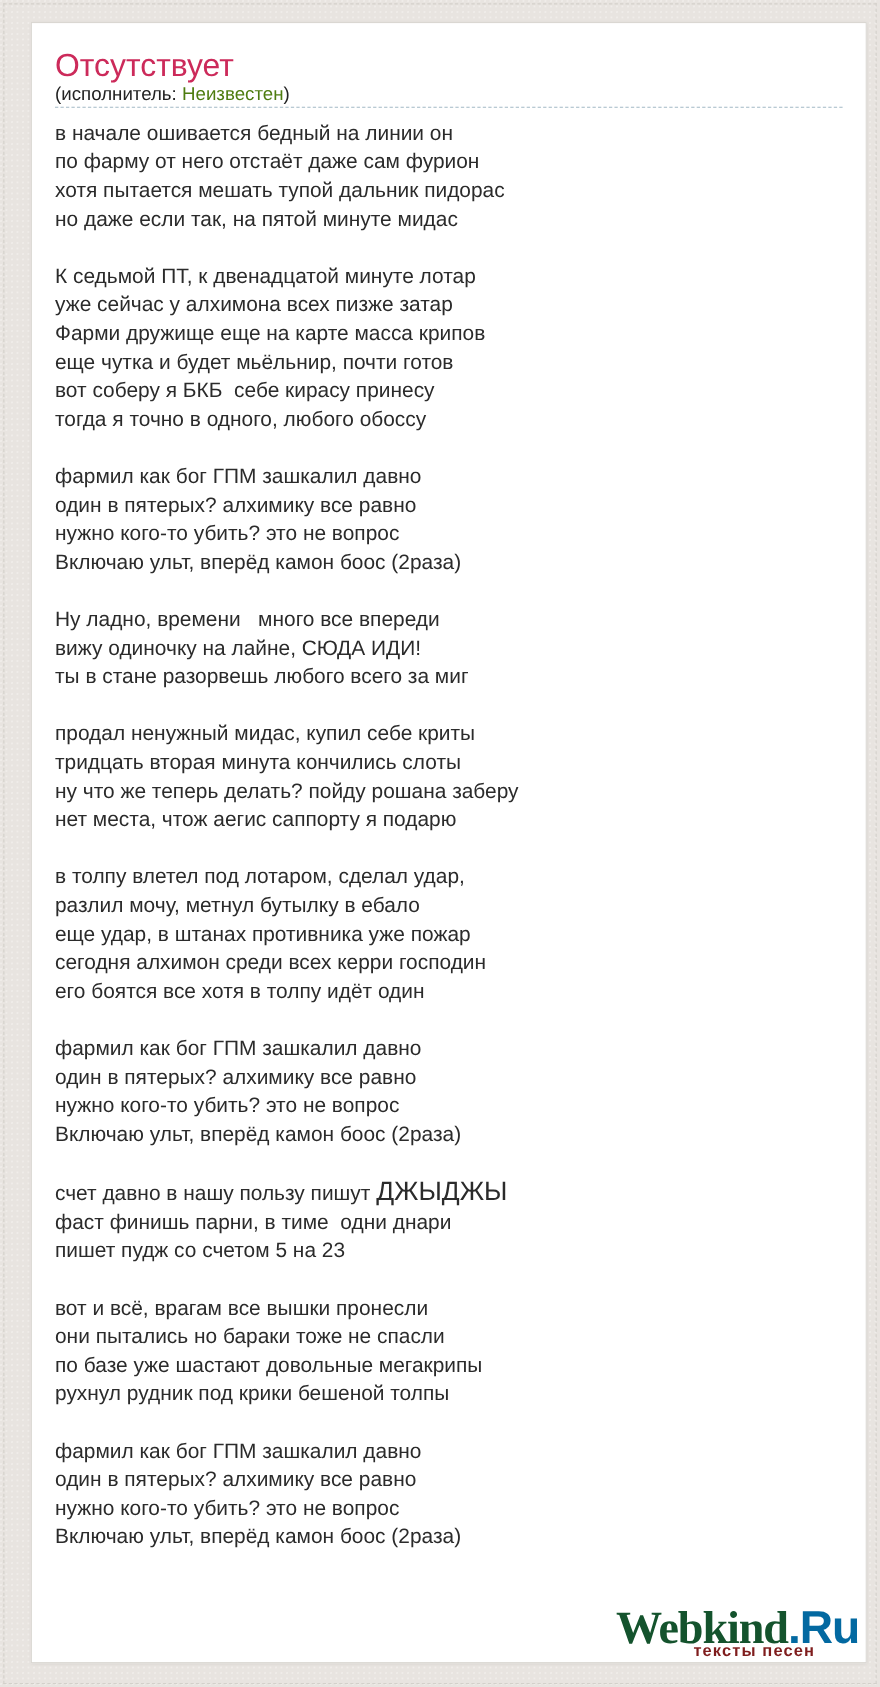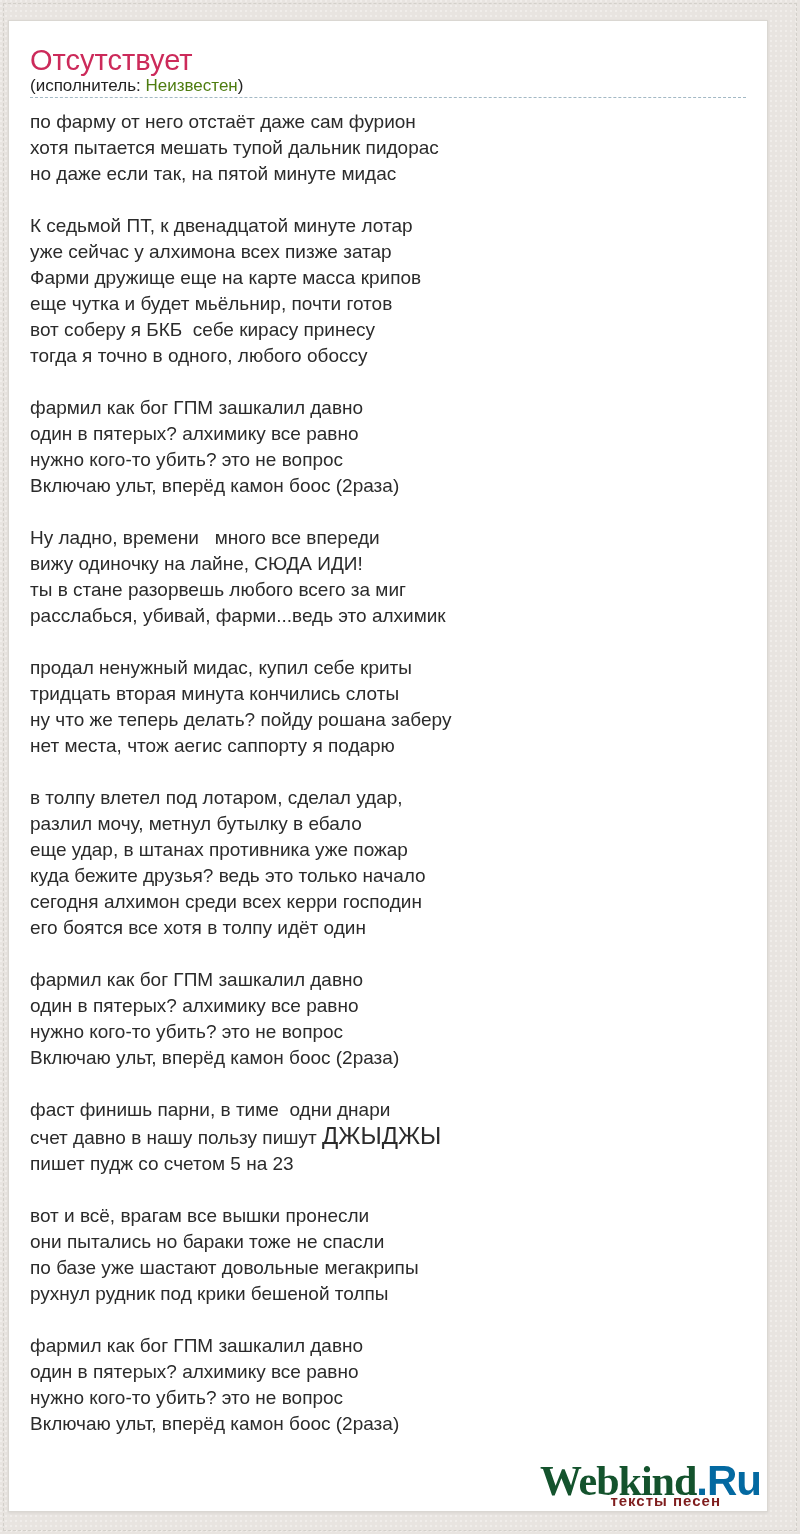--- a/index.html
+++ b/index.html
@@ -12,21 +12,21 @@
     background-size: 5px 5px;
     overflow: hidden;
   }
   .edge-stitch {
     position: absolute; inset: 3px;
     border: 1px dashed #d3d0ca;
     pointer-events: none;
   }
   .card {
     position: absolute;
-    left: 8px; top: 20px;
+    left: 28px; top: 20px;
     width: 760px; height: 1492px;
     background: #ffffff;
     border: 1px solid #dad7d2;
     box-shadow: 0 1px 3px rgba(0,0,0,0.07);
     padding: 23px 21px 0 21px;
   }
   .header { border-bottom: 1px dashed #a3b9c5; padding-bottom: 1px; }
   .song-title {
     font-size: 29px;
     line-height: 32px;
@@ -78,20 +78,21 @@
 
 <div class="card">
 
   <div class="header">
     <h1 class="song-title">Отсутствует</h1>
     <div class="artist-line"><span>(исполнитель: </span><a class="artist-link" href="#">Неизвестен</a><span>)</span></div>
   </div>
 
   <div class="lyrics">
       <div class="stanza">
+        <div class="line">в начале ошивается бедный на линии он</div>
         <div class="line">по фарму от него отстаёт даже сам фурион</div>
         <div class="line">хотя пытается мешать тупой дальник пидорас</div>
         <div class="line">но даже если так, на пятой минуте мидас</div>
       </div>
       <div class="stanza">
         <div class="line">К седьмой ПТ, к двенадцатой минуте лотар</div>
         <div class="line">уже сейчас у алхимона всех пизже затар</div>
         <div class="line">Фарми дружище еще на карте масса крипов</div>
         <div class="line">еще чутка и будет мьёльнир, почти готов</div>
         <div class="line">вот соберу я БКБ  себе кирасу принесу</div>
@@ -100,45 +101,43 @@
       <div class="stanza">
         <div class="line">фармил как бог ГПМ зашкалил давно</div>
         <div class="line">один в пятерых? алхимику все равно</div>
         <div class="line">нужно кого-то убить? это не вопрос</div>
         <div class="line">Включаю ульт, вперёд камон боос (2раза)</div>
       </div>
       <div class="stanza">
         <div class="line">Ну ладно, времени   много все впереди</div>
         <div class="line">вижу одиночку на лайне, СЮДА ИДИ!</div>
         <div class="line">ты в стане разорвешь любого всего за миг</div>
-        <div class="line">расслабься, убивай, фарми...ведь это алхимик</div>
       </div>
       <div class="stanza">
         <div class="line">продал ненужный мидас, купил себе криты</div>
         <div class="line">тридцать вторая минута кончились слоты</div>
         <div class="line">ну что же теперь делать? пойду рошана заберу</div>
         <div class="line">нет места, чтож аегис саппорту я подарю</div>
       </div>
       <div class="stanza">
         <div class="line">в толпу влетел под лотаром, сделал удар,</div>
         <div class="line">разлил мочу, метнул бутылку в ебало</div>
         <div class="line">еще удар, в штанах противника уже пожар</div>
-        <div class="line">куда бежите друзья? ведь это только начало</div>
         <div class="line">сегодня алхимон среди всех керри господин</div>
         <div class="line">его боятся все хотя в толпу идёт один</div>
       </div>
       <div class="stanza">
         <div class="line">фармил как бог ГПМ зашкалил давно</div>
         <div class="line">один в пятерых? алхимику все равно</div>
         <div class="line">нужно кого-то убить? это не вопрос</div>
         <div class="line">Включаю ульт, вперёд камон боос (2раза)</div>
       </div>
       <div class="stanza">
+        <div class="line"><span>счет давно в нашу пользу пишут </span><span class="big-word">ДЖЫДЖЫ</span><span></span></div>
         <div class="line">фаст финишь парни, в тиме  одни днари</div>
-        <div class="line"><span>счет давно в нашу пользу пишут </span><span class="big-word">ДЖЫДЖЫ</span><span></span></div>
         <div class="line">пишет пудж со счетом 5 на 23</div>
       </div>
       <div class="stanza">
         <div class="line">вот и всё, врагам все вышки пронесли</div>
         <div class="line">они пытались но бараки тоже не спасли</div>
         <div class="line">по базе уже шастают довольные мегакрипы</div>
         <div class="line">рухнул рудник под крики бешеной толпы</div>
       </div>
       <div class="stanza">
         <div class="line">фармил как бог ГПМ зашкалил давно</div>

